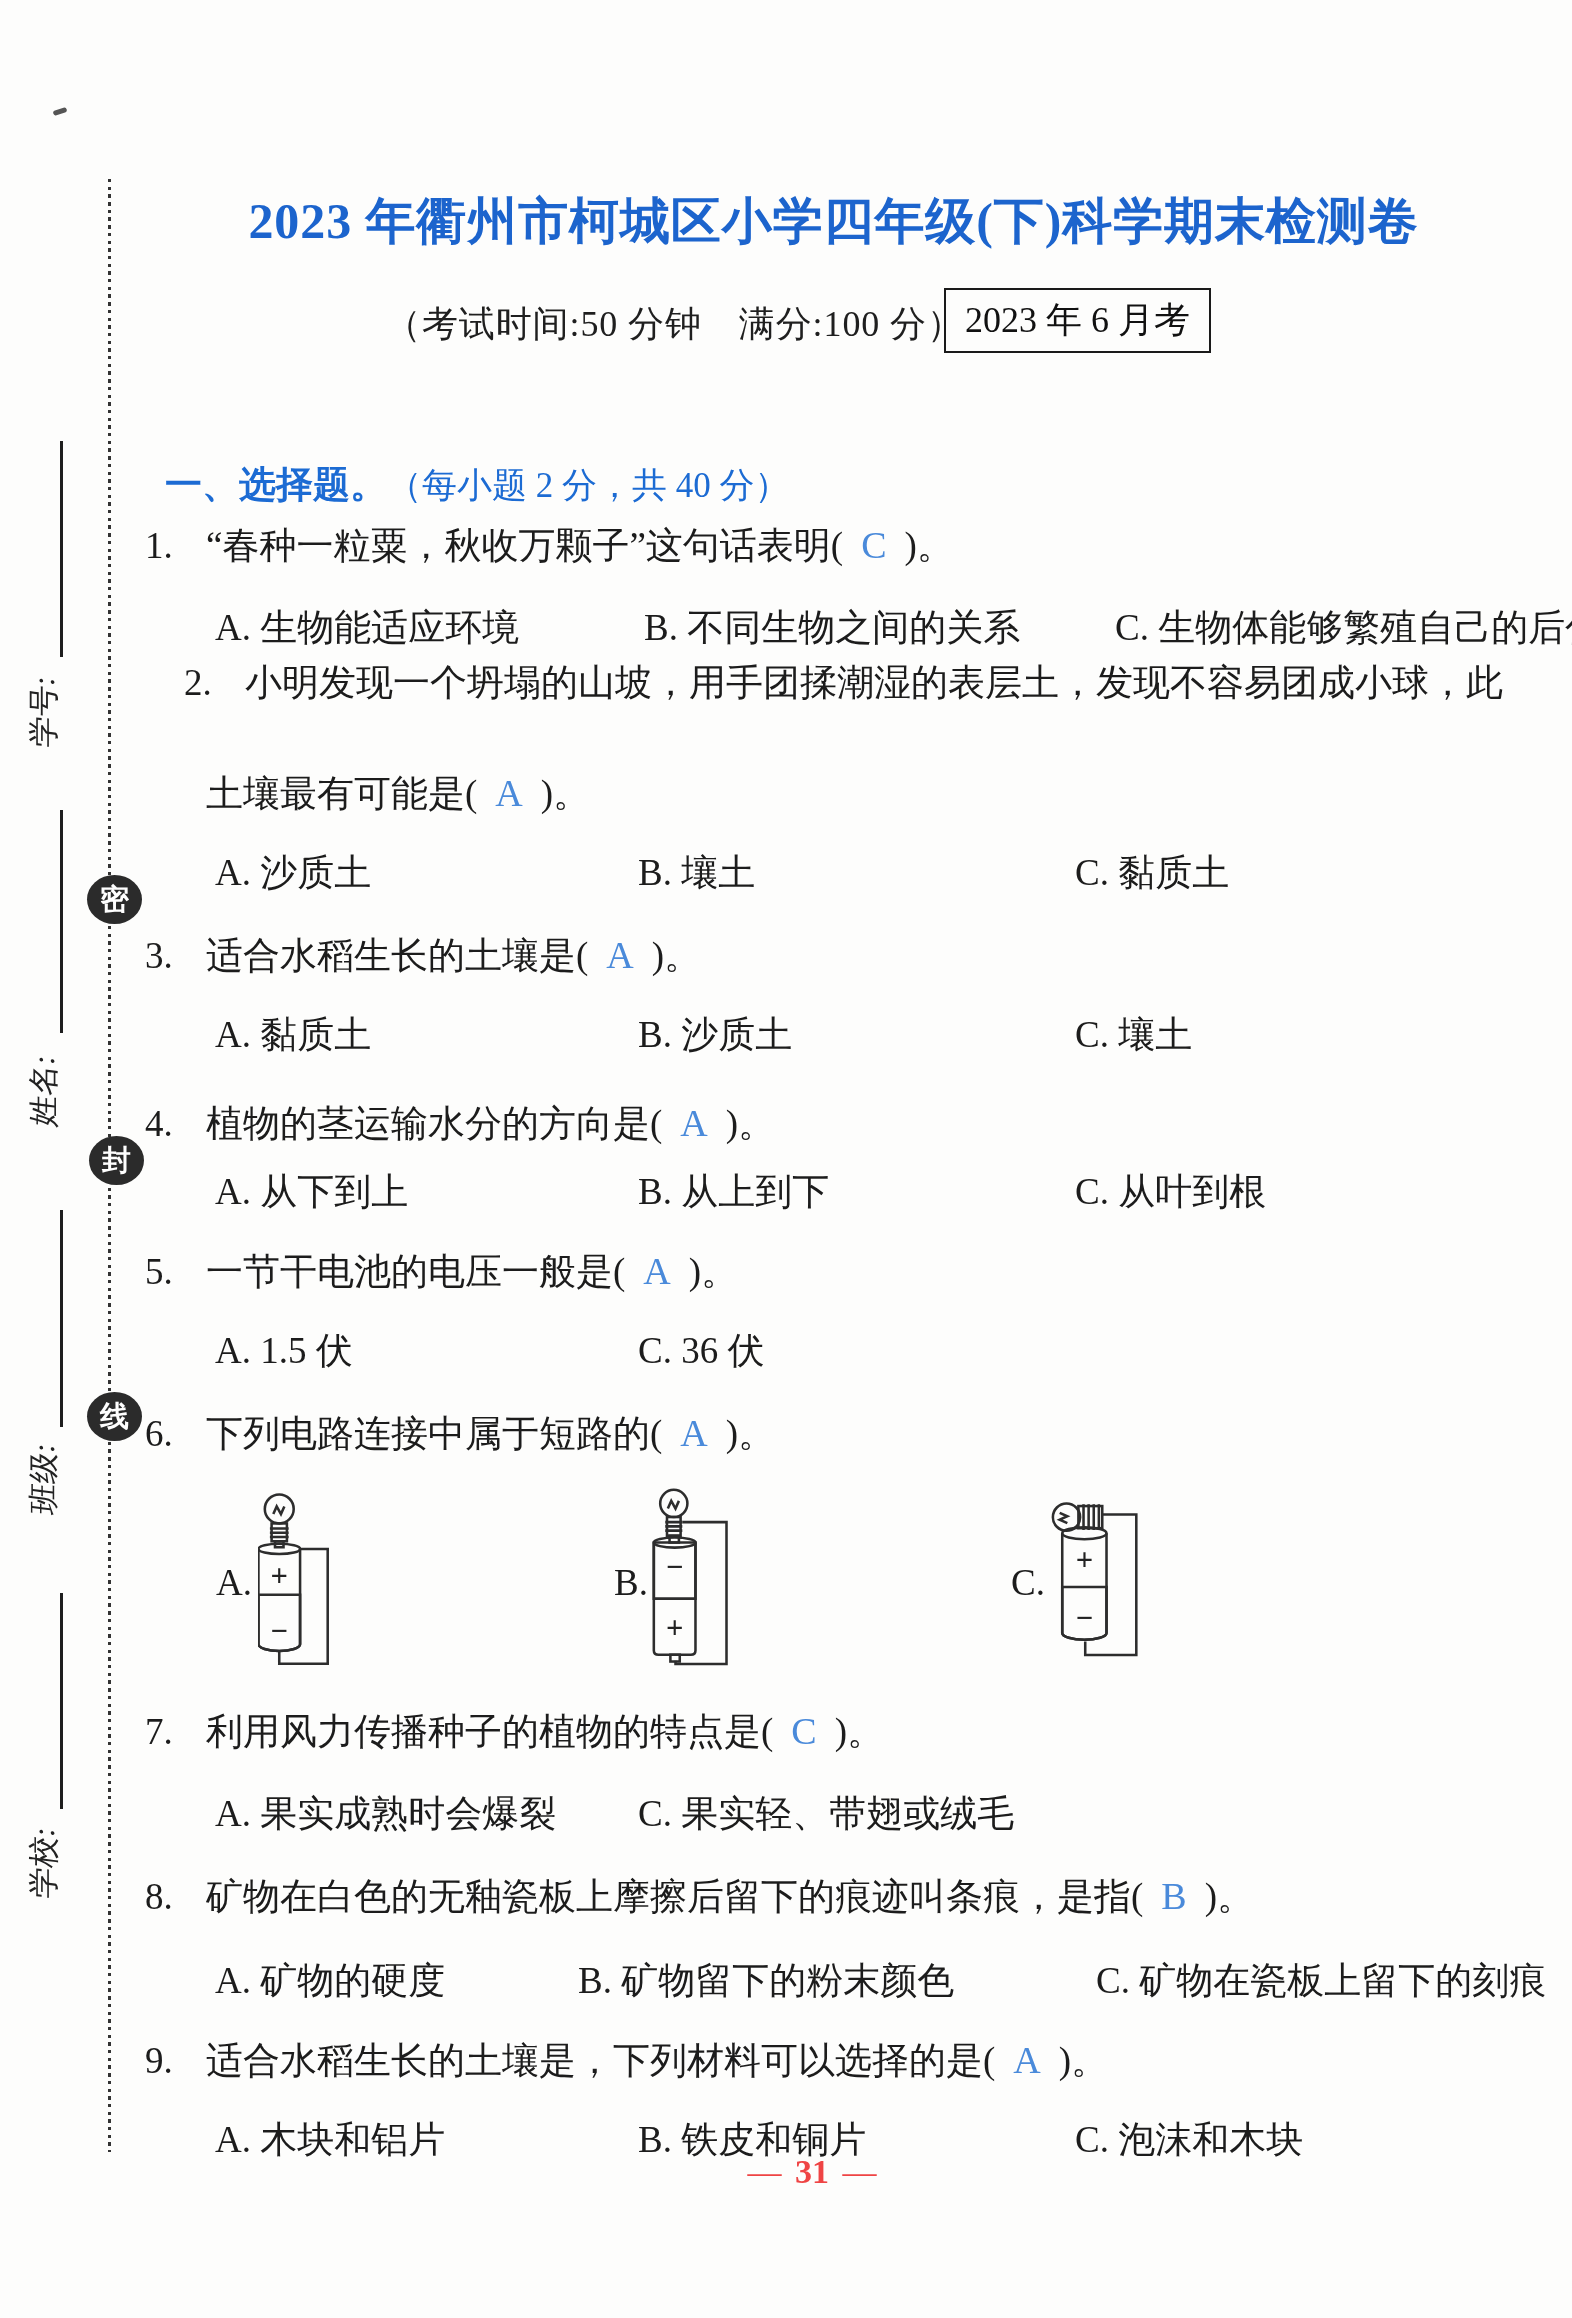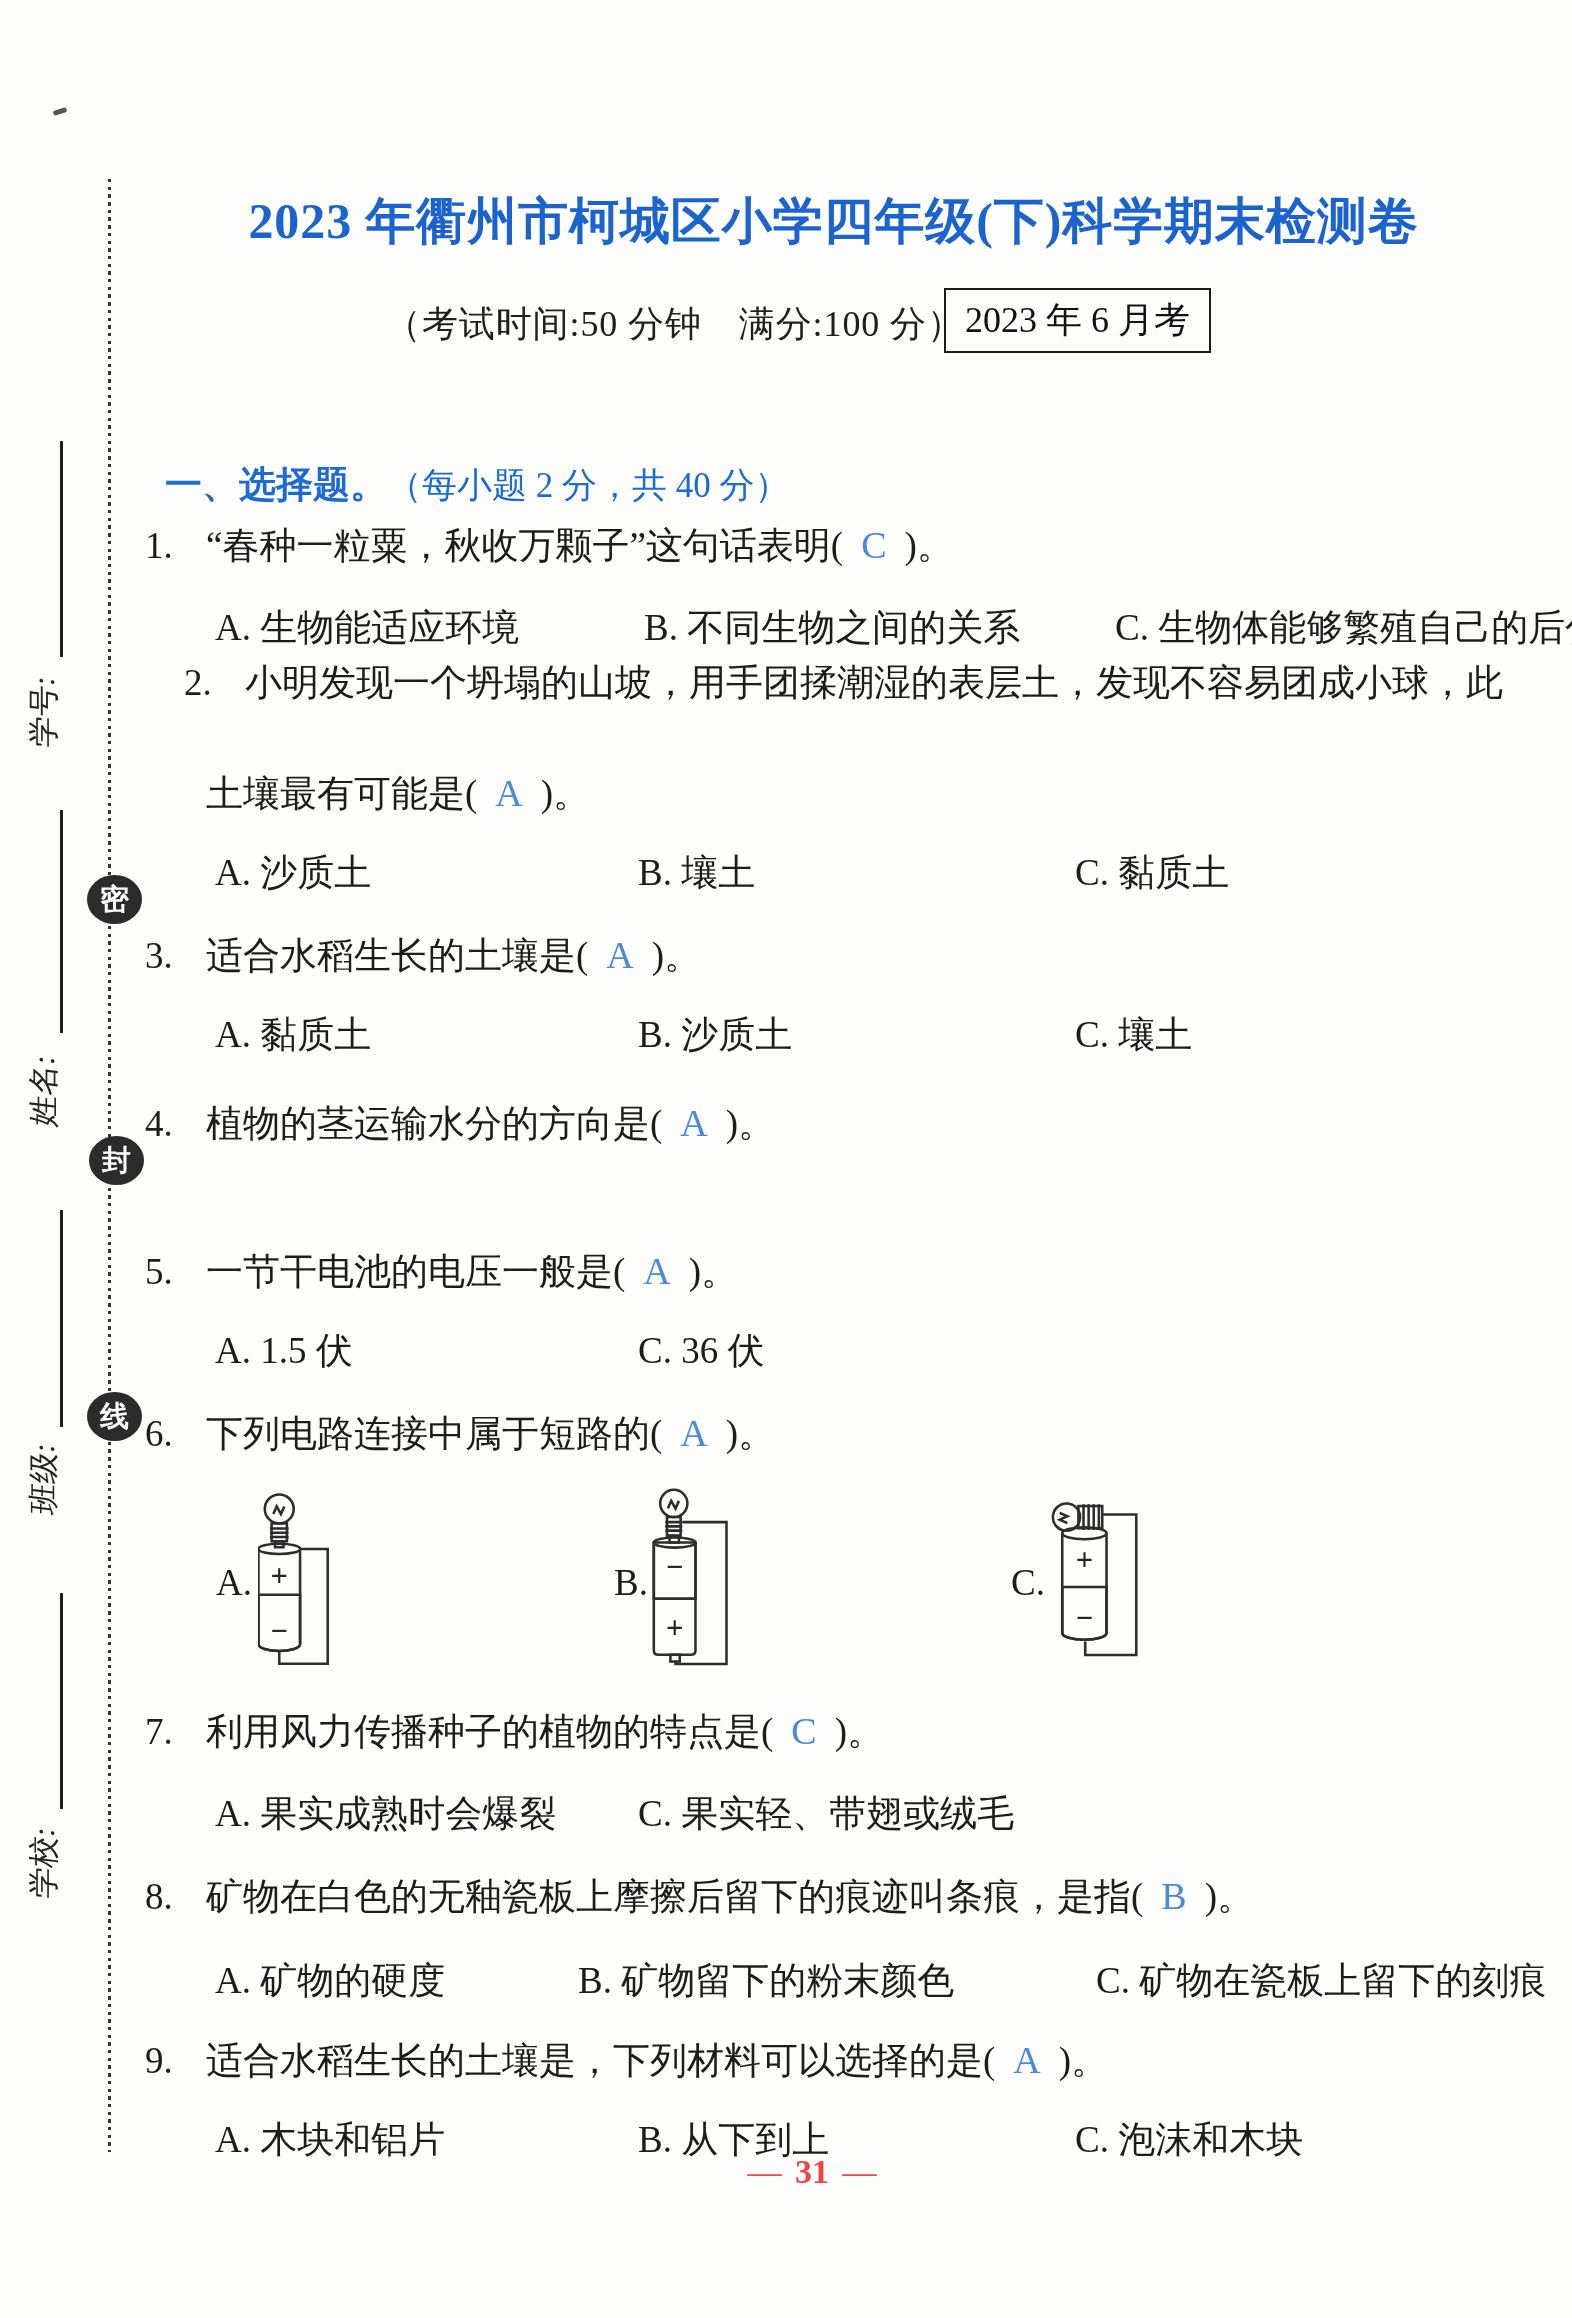--- a/index.html
+++ b/index.html
@@ -145,20 +145,25 @@
     <span class="qnum">3.</span><span>适合水稻生长的土壤是</span><span>(</span><span class="answer-letter">A</span><span>)。</span>
   </div>
   <div class="opt-row opt-n t-q3o">
     <span>A. 黏质土</span>
     <span>B. 沙质土</span>
     <span>C. 壤土</span>
   </div>
 
   <div class="ql t-q4">
     <span class="qnum">4.</span><span>植物的茎运输水分的方向是</span><span>(</span><span class="answer-letter">A</span><span>)。</span>
+  </div>
+  <div class="opt-row opt-n t-q4o">
+    <span>A. 从下到上</span>
+    <span>B. 从上到下</span>
+    <span>C. 从叶到根</span>
   </div>
 
   <div class="ql t-q5">
     <span class="qnum">5.</span><span>一节干电池的电压一般是</span><span>(</span><span class="answer-letter">A</span><span>)。</span>
   </div>
   <div class="opt-row opt-n t-q5o">
     <span>A. 1.5 伏</span>
     <span>C. 36 伏</span>
   </div>
 
@@ -228,21 +233,21 @@
     <span>A. 矿物的硬度</span>
     <span>B. 矿物留下的粉末颜色</span>
     <span>C. 矿物在瓷板上留下的刻痕</span>
   </div>
 
   <div class="ql t-q9">
     <span class="qnum">9.</span><span>适合水稻生长的土壤是，下列材料可以选择的是</span><span>(</span><span class="answer-letter">A</span><span>)。</span>
   </div>
   <div class="opt-row opt-n t-q9o">
     <span>A. 木块和铝片</span>
-    <span>B. 从下到上</span>
+    <span>B. 铁皮和铜片</span>
     <span>C. 泡沫和木块</span>
   </div>
 
   <div class="page-footer">
     <span>—</span><span class="pn">31</span><span>—</span>
   </div>
 
 </div>
 
 

